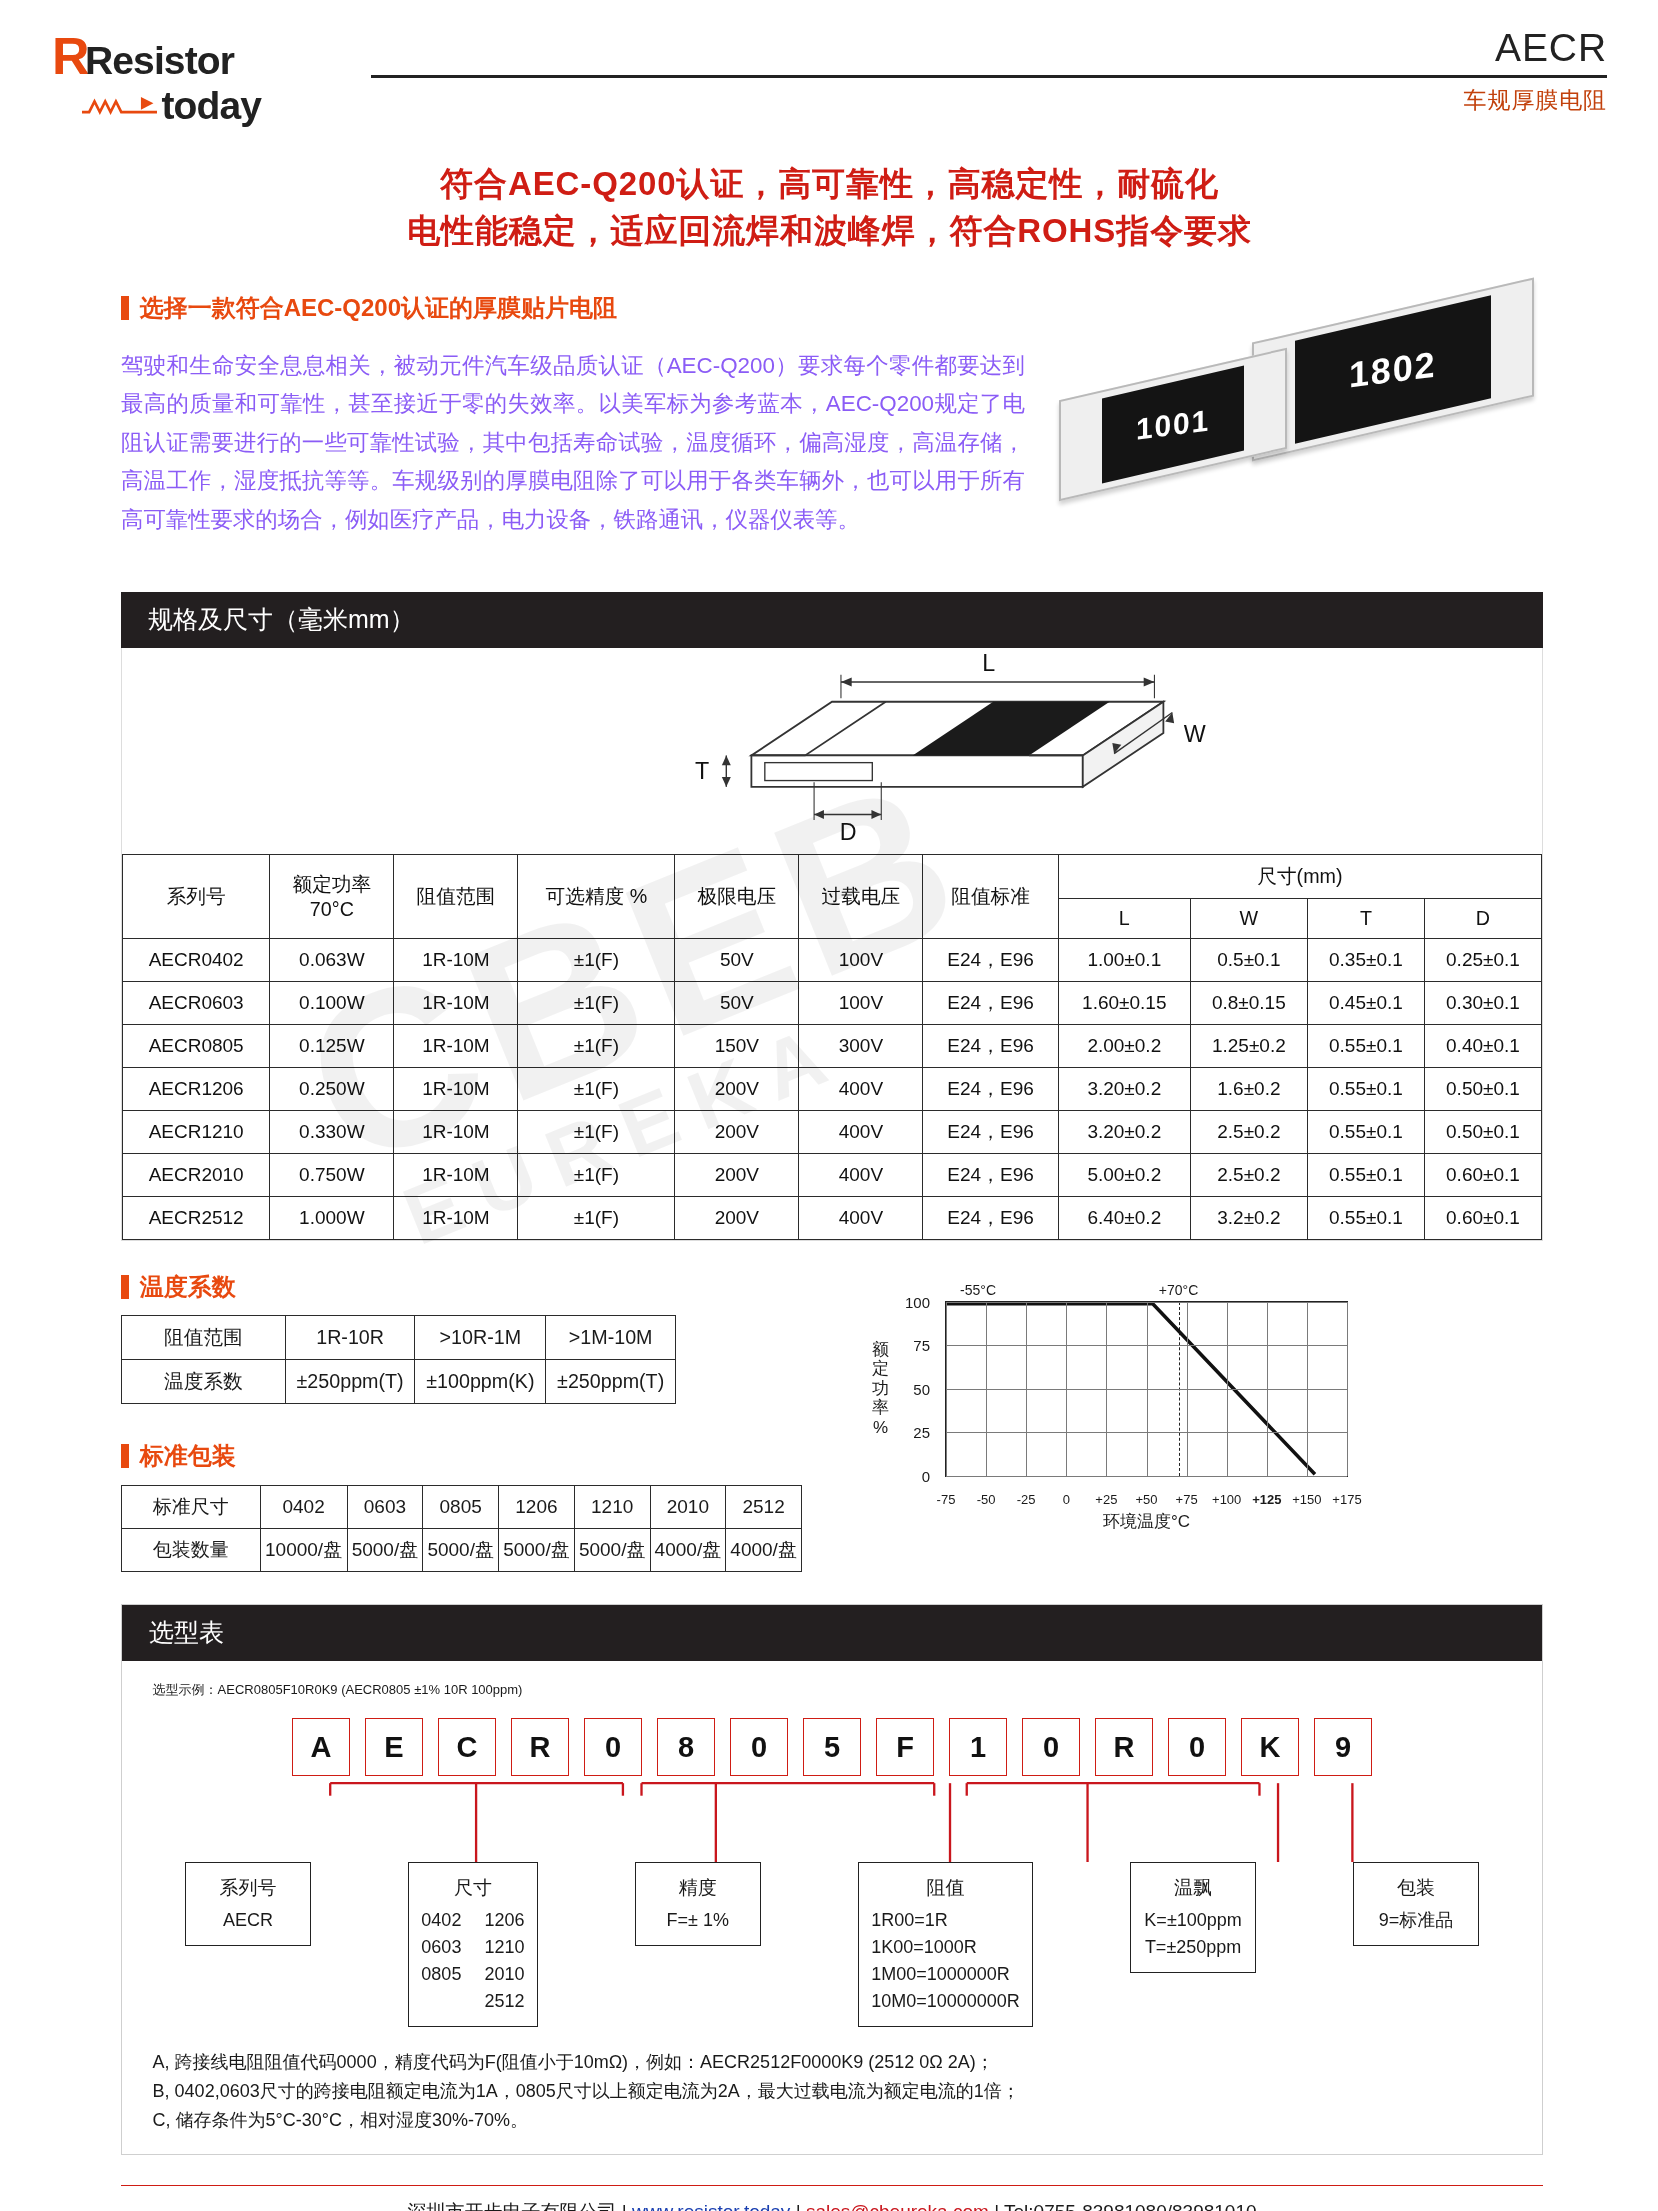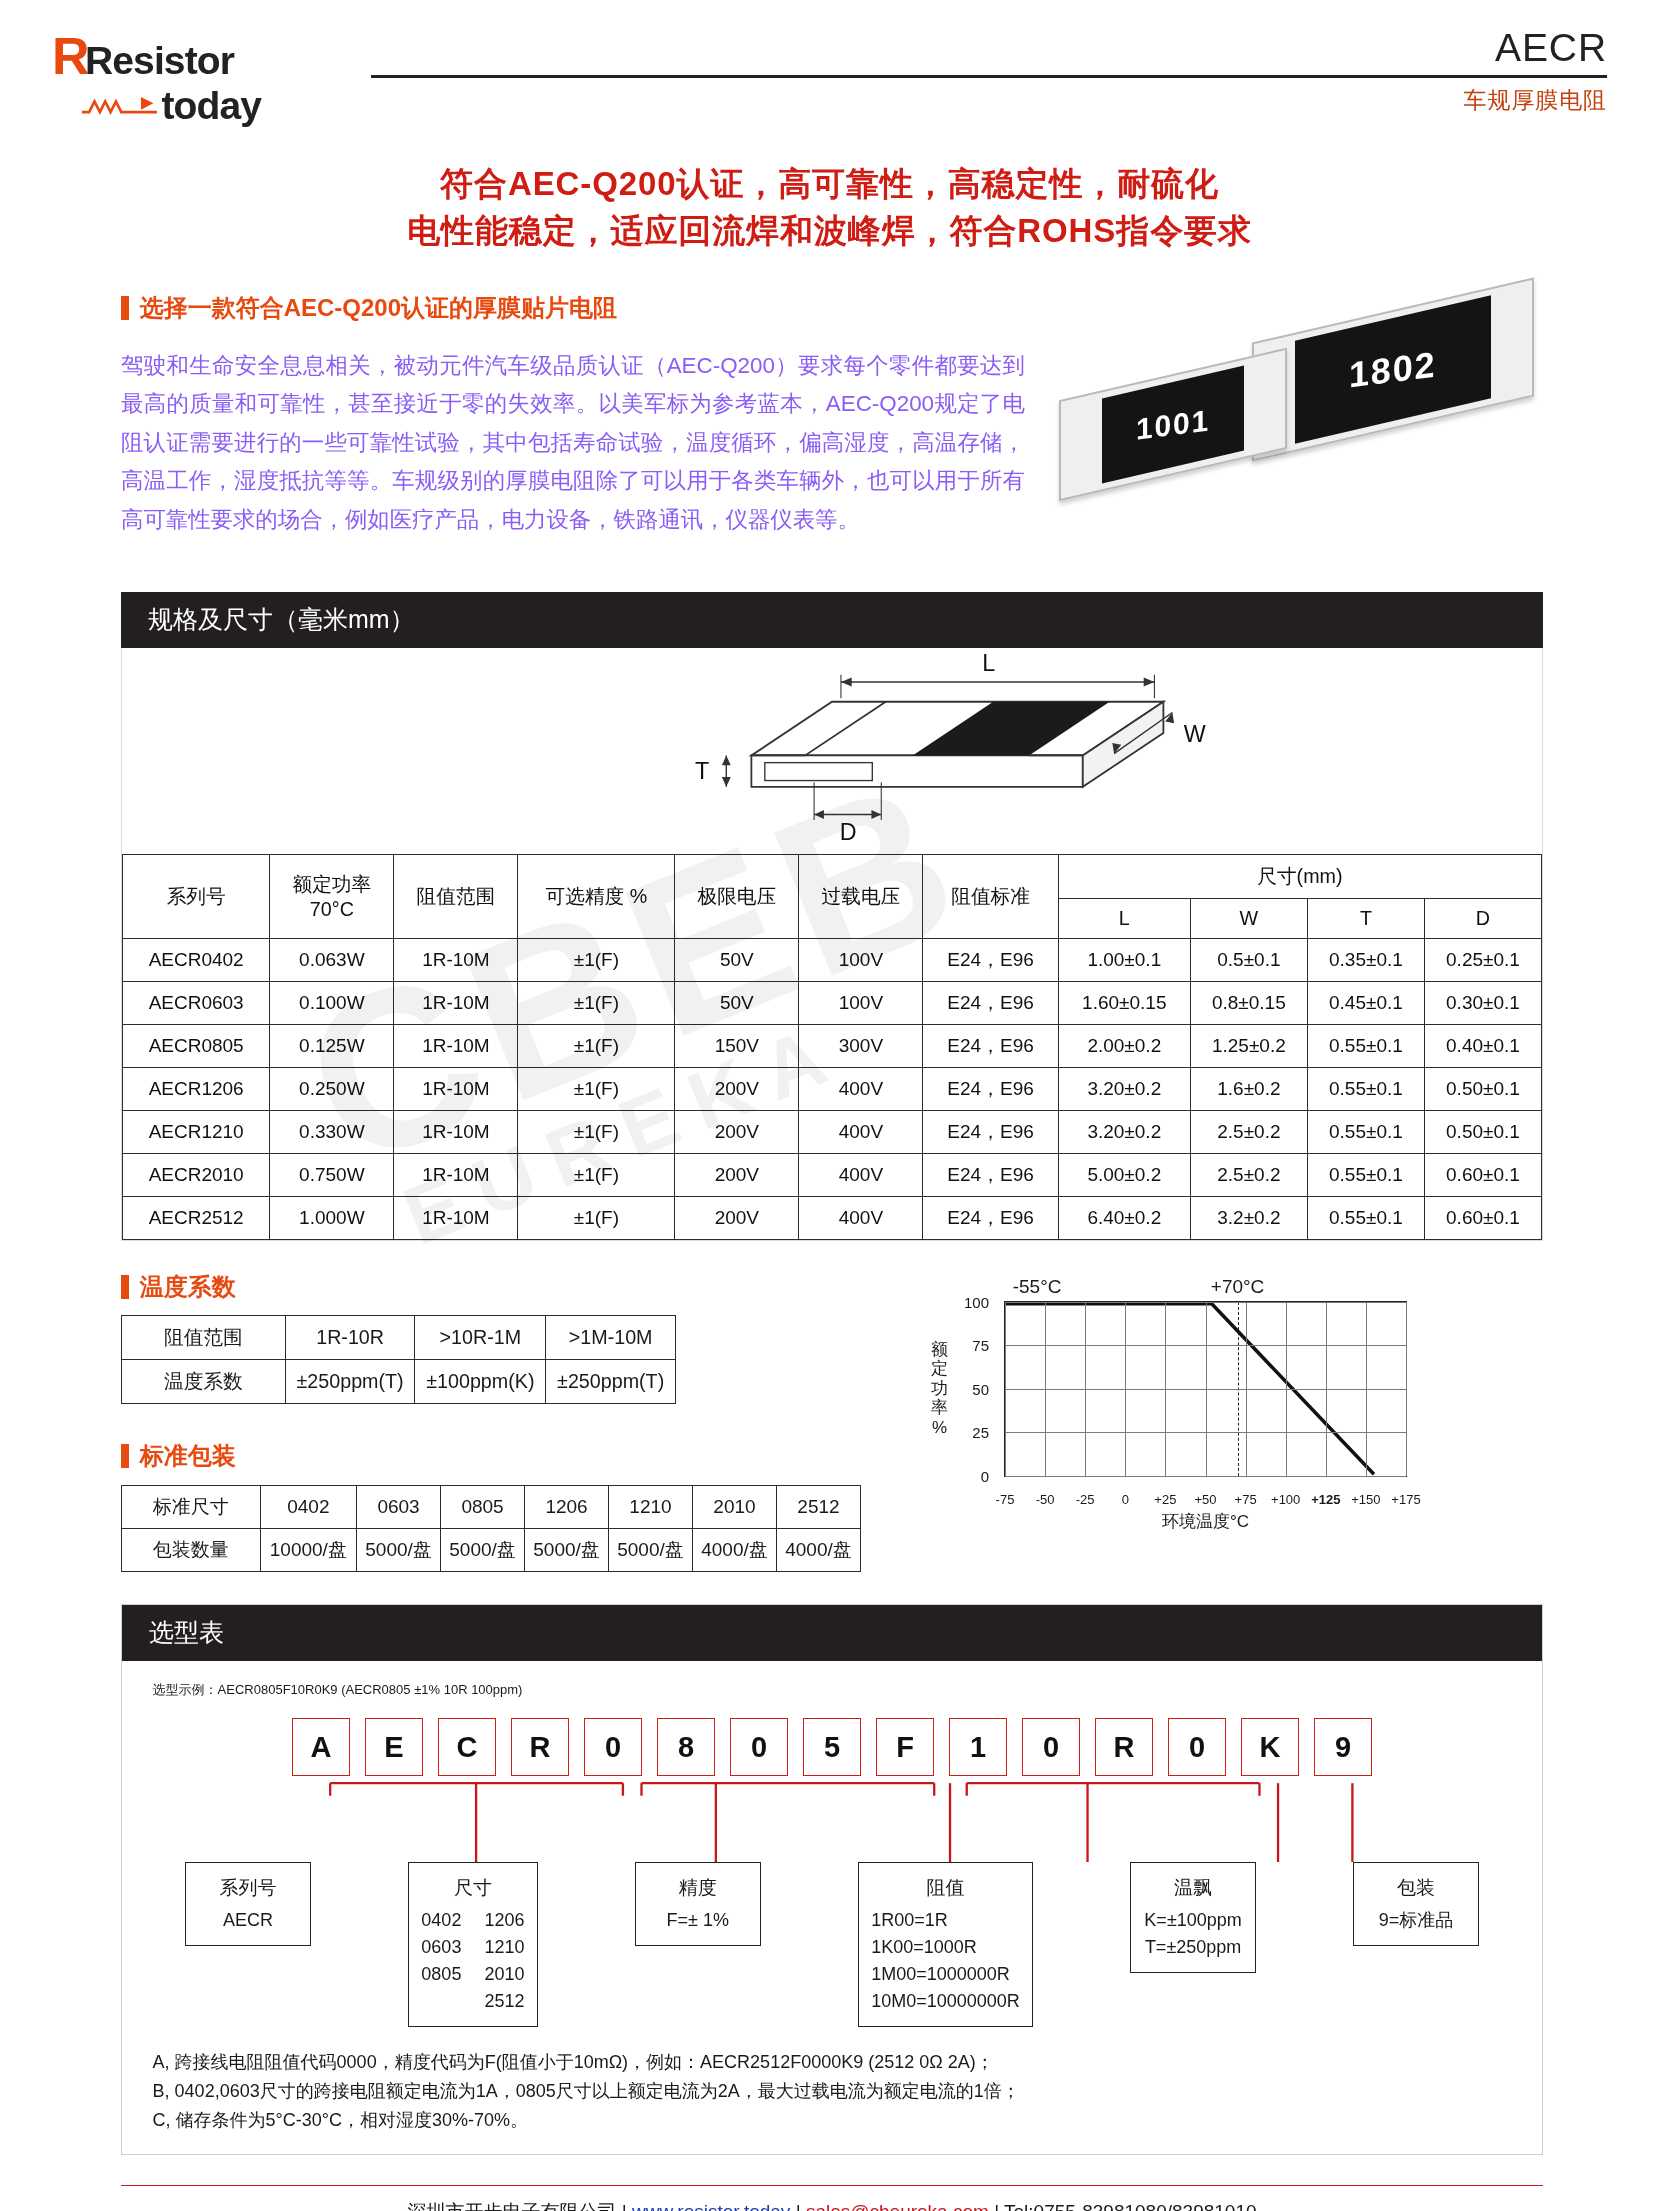--- a/index.html
+++ b/index.html
@@ -267,21 +267,21 @@
     position:absolute;left:-77px;top:50%;
     transform:translateY(-50%);
     font-size:17px;width:23px;line-height:1.15;text-align:center;
   }
   .g-xlabel{
     position:absolute;top:100%;margin-top:34px;left:50%;
     transform:translateX(-50%);font-size:17px;white-space:nowrap;
   }
   .g-note{
     position:absolute;bottom:100%;margin-bottom:3.6px;
-    font-size:19px;transform:translateX(-50%);white-space:nowrap;
+    font-size:14px;transform:translateX(-50%);white-space:nowrap;
   }
   .g-dash{
     position:absolute;top:0;bottom:0;width:0;
     border-left:1.8px dashed #222;
   }
 
   
   .selwrap{
     margin:32px 116px 0 121px;
     border:0.9px solid #cfcfcf;
@@ -583,21 +583,21 @@
             <td>±100ppm(K)</td>
             <td>±250ppm(T)</td>
           </tr>
         </tbody>
       </table>
 
       <div class="sec-h" style="margin-top:36px;">
         <span class="bar"></span>
         <span>标准包装</span>
       </div>
-      <table class="pk-table" style="width:740px;">
+      <table class="pk-table" style="width:681px;">
         <tbody>
           <tr id="pk-row1">
             <td class="lbl">标准尺寸</td>
           <td>0402</td>
               <td>0603</td>
               <td>0805</td>
               <td>1206</td>
               <td>1210</td>
               <td>2010</td>
               <td>2512</td>

